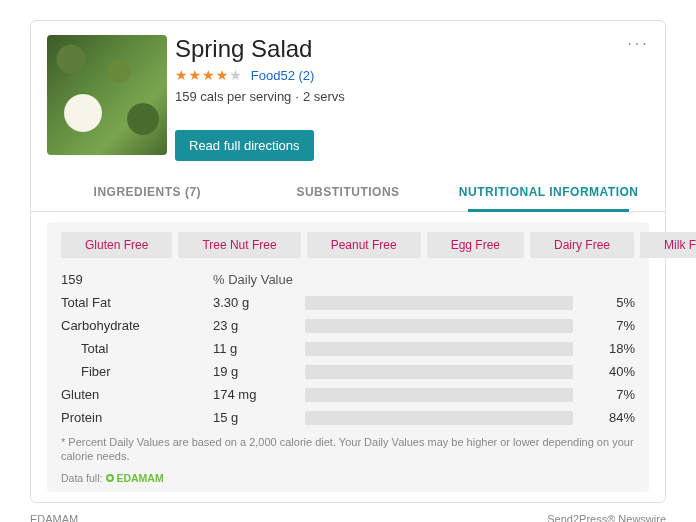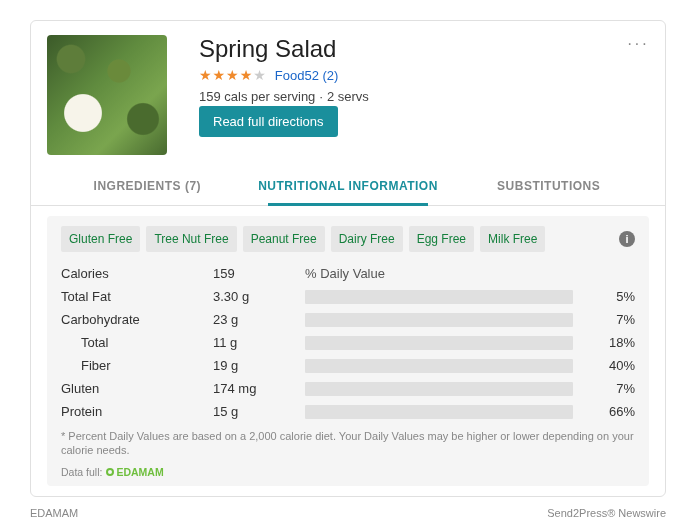--- a/index.html
+++ b/index.html
@@ -13,21 +13,21 @@
   }
   .card {
     margin: 20px 30px 0 30px;
     border: 1px solid #e0e0e0;
     border-radius: 6px;
     background: #fff;
     padding: 14px 16px 10px 16px;
   }
   .header {
     display: flex;
-    gap: 32px;
+    gap: 8px;
     position: relative;
     margin-bottom: 14px;
   }
   .thumb {
     width: 120px;
     height: 120px;
     border-radius: 4px;
     background:
       radial-gradient(circle at 30% 65%, #f7f4ea 0 16%, transparent 17%),
       radial-gradient(circle at 60% 30%, #6a8a3b 0 10%, transparent 11%),
@@ -35,21 +35,21 @@
       radial-gradient(circle at 20% 20%, #5e7d3a 0 10%, transparent 11%),
       linear-gradient(135deg, #3b5a29 0%, #5f8a3e 40%, #7aa54e 70%, #486a2f 100%);
     flex: none;
   }
   .title-block { flex: 1; }
   .title { font-size: 24px; font-weight: 400; color: #222; margin-bottom: 4px; }
   .rating-row { display: flex; align-items: center; gap: 8px; font-size: 13px; margin-bottom: 6px;}
   .stars { color: #f08a2c; letter-spacing: 1px; font-size: 14px;}
   .stars .grey { color: #ccc; }
   .source-link { color: #1b66c9; }
-  .serv { font-size: 13px; color: #444; margin-bottom: 2px;}
+  .serv { font-size: 13px; color: #444; margin-bottom: 26px;}
   .btn {
     display: inline-block;
     background: #1a8f9c;
     color: #fff;
     border: none;
     padding: 8px 14px;
     border-radius: 3px;
     font-size: 13px;
     cursor: pointer;
   }
@@ -85,23 +85,23 @@
     padding: 10px 14px 8px 14px;
   }
   .chips {
     display: flex;
     gap: 6px;
     align-items: center;
     margin-bottom: 10px;
   }
   .chip {
     background: #e6e6e6;
-    color: #15803d;
+    color: #be185d;
     font-size: 12px;
-    padding: 6px 8px;
+    padding: 6px 24px;
     border-radius: 2px;
     white-space: nowrap;
   }
   .info-icon {
     margin-left: auto;
     width: 16px; height: 16px;
     border-radius: 50%;
     background: #777;
     color: #fff;
     font-size: 11px;
@@ -153,39 +153,38 @@
         <span class="source-link"><span>Food52</span> (<span>2</span>)</span>
       </div>
       <div class="serv">159 cals per serving · 2 servs</div>
       <button class="btn">Read full directions</button>
     </div>
     <div class="more">···</div>
   </div>
 
   <div class="tabs">
     <div class="tab">INGREDIENTS (7)</div>
+    <div class="tab">SUBSTITUTIONS</div>
     <div class="tab active">NUTRITIONAL INFORMATION</div>
-    <div class="tab">SUBSTITUTIONS</div>
   </div>
 
   <div class="panel">
 
     <div class="chips">
       <span class="chip">Gluten Free</span>
       <span class="chip">Tree Nut Free</span>
       <span class="chip">Peanut Free</span>
+      <span class="chip">Egg Free</span>
       <span class="chip">Dairy Free</span>
-      <span class="chip">Egg Free</span>
       <span class="chip">Milk Free</span>
       <span class="info-icon">i</span>
     </div>
 
     <div class="nut-table">
       <div class="nut-row hdr">
-        <span class="col-name">Calories</span>
         <span class="col-val">159</span>
         <span class="dv-label">% Daily Value</span>
         <span></span>
       </div>
 
       <div class="nut-row">
           <span class="col-name">Total Fat</span>
           <span class="col-val">3.30 g</span>
           <span class="col-bar-wrap"><span class="col-bar" style="width:5%"></span></span>
           <span class="col-pct">5%</span>
@@ -211,21 +210,21 @@
       <div class="nut-row">
           <span class="col-name">Gluten</span>
           <span class="col-val">174 mg</span>
           <span class="col-bar-wrap"><span class="col-bar" style="width:7%"></span></span>
           <span class="col-pct">7%</span>
         </div>
       <div class="nut-row">
           <span class="col-name">Protein</span>
           <span class="col-val">15 g</span>
           <span class="col-bar-wrap"><span class="col-bar" style="width:30%"></span></span>
-          <span class="col-pct">66%</span>
+          <span class="col-pct">84%</span>
         </div>
     </div>
 
     <div class="footnote">* Percent Daily Values are based on a 2,000 calorie diet. Your Daily Values may be higher or lower depending on your calorie needs.</div>
 
     <div class="datafrom">
       <span>Data full:</span>
       <span class="edamam-logo">
         <span class="edamam-circ"></span>
         <span>EDAMAM</span>

